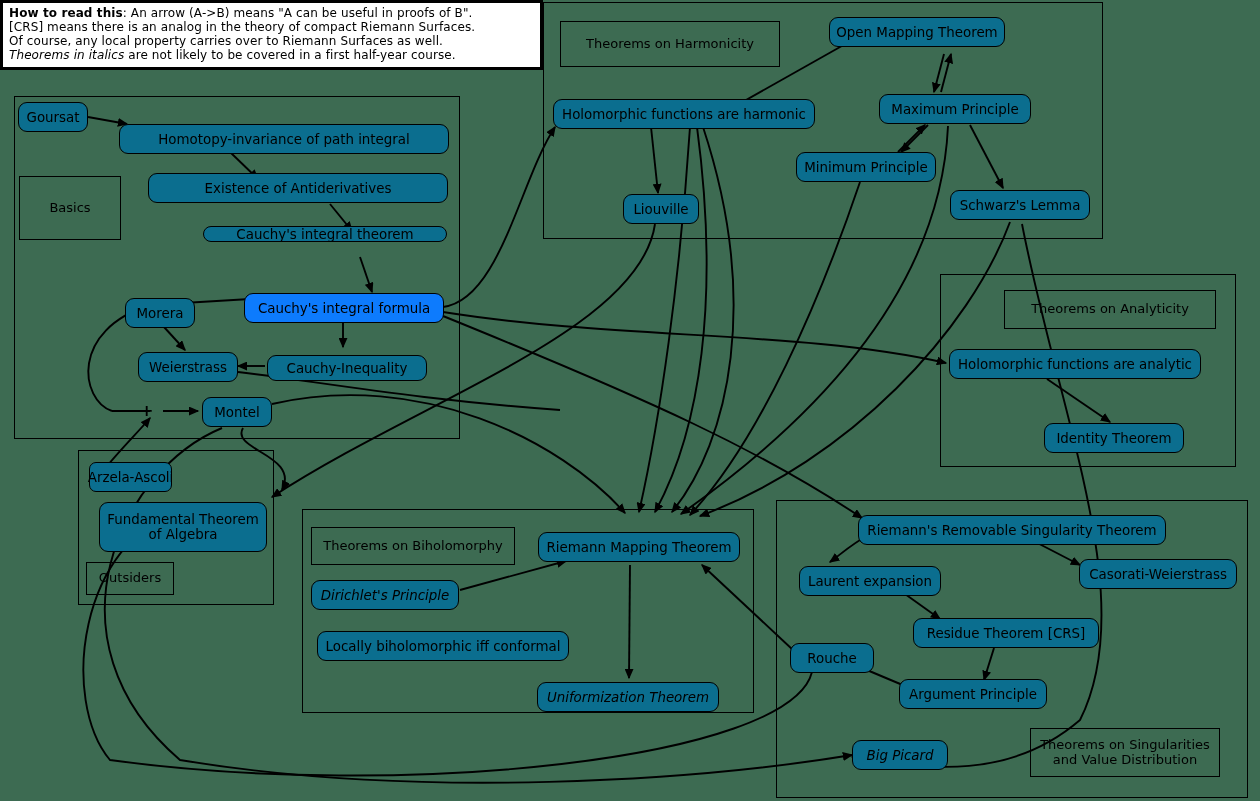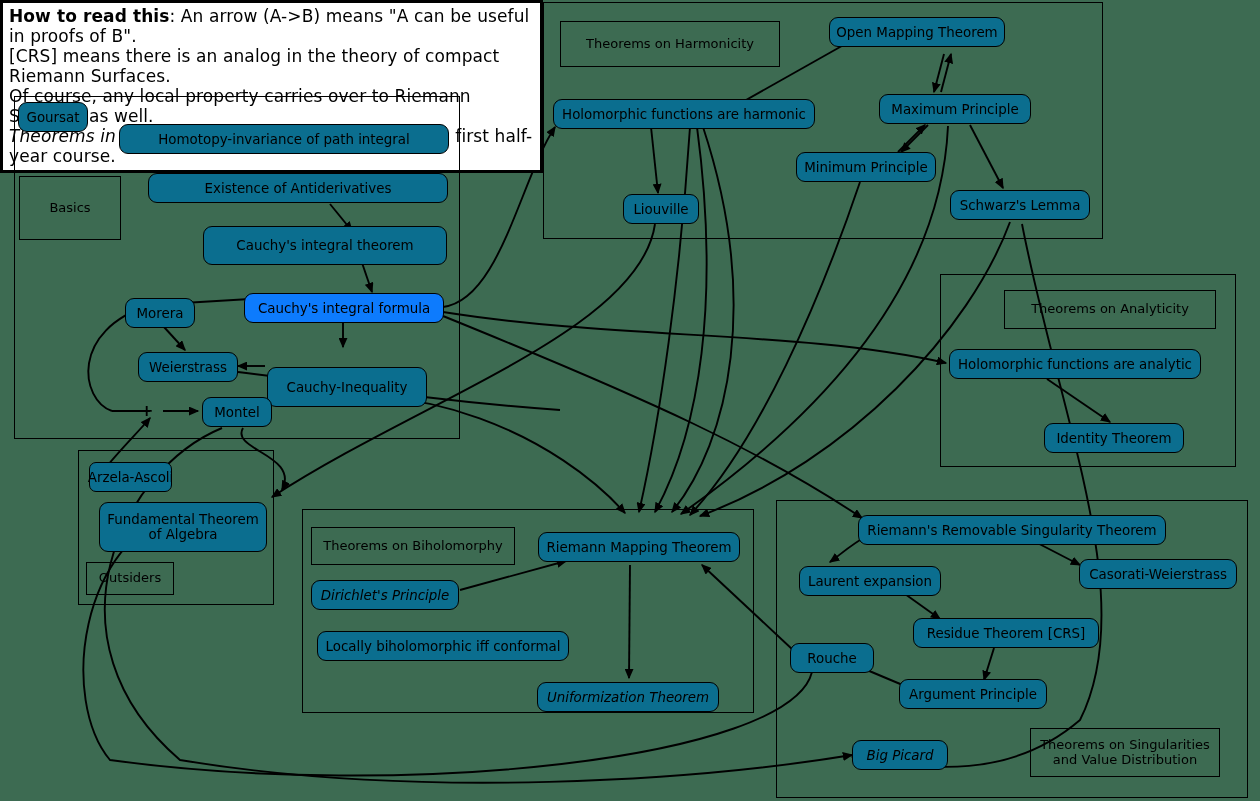--- a/index.html
+++ b/index.html
@@ -8,21 +8,21 @@
     font-family:"DejaVu Sans", sans-serif;
     width:1260px;height:801px;overflow:hidden;position:relative;
   }
   #stage{position:absolute;left:0;top:0;width:1260px;height:801px;}
   svg#wires{position:absolute;left:0;top:0;width:1260px;height:801px;pointer-events:none;}
 
   
   .legend{
     position:absolute;background:#fff;border:3px solid #000;
     padding:3px 6px 4px 6px;line-height:1.18;color:#000;
-    font-size:17px;letter-spacing:0.1px;
+    font-size:12px;letter-spacing:0.1px;
   }
   .legend b{font-weight:bold;}
   .legend i{font-style:italic;}
 
   
   .cluster{position:absolute;border:1.6px solid #000;box-sizing:border-box;}
   .clabel{
     position:absolute;border:1.4px solid #000;box-sizing:border-box;
     display:flex;align-items:center;justify-content:center;
     color:#000;font-size:13px;text-align:center;line-height:1.15;padding:2px 6px;
@@ -153,24 +153,24 @@
   <div class="clabel" style="left:560px; top:21px;  width:220px; height:46px;">Theorems on Harmonicity</div>
   <div class="clabel" style="left:1004px;top:290px; width:212px; height:39px;">Theorems on Analyticity</div>
   <div class="clabel" style="left:86px;  top:562px; width:88px;  height:33px;">Outsiders</div>
   <div class="clabel" style="left:311px; top:527px; width:204px; height:38px;">Theorems on Biholomorphy</div>
   <div class="clabel" style="left:1030px;top:728px; width:190px; height:49px;white-space:pre-line;"><span>Theorems on Singularities
 and Value Distribution</span></div>
 
   <div class="node" style="left:18px;  top:102px; width:70px;  height:30px;">Goursat</div>
   <div class="node" style="left:119px; top:124px; width:330px; height:30px;">Homotopy-invariance of path integral</div>
   <div class="node" style="left:148px; top:173px; width:300px; height:30px;">Existence of Antiderivatives</div>
-  <div class="node" style="left:203px; top:226px; width:244px; height:39px;">Cauchy's integral theorem</div>
+  <div class="node" style="left:203px; top:226px; width:244px; height:16px;">Cauchy's integral theorem</div>
   <div class="node hi" style="left:244px; top:293px; width:200px; height:30px;">Cauchy's integral formula</div>
   <div class="node" style="left:125px; top:298px; width:70px;  height:30px;">Morera</div>
-  <div class="node" style="left:267px; top:367px; width:160px; height:40px;">Cauchy-Inequality</div>
+  <div class="node" style="left:267px; top:355px; width:160px; height:26px;">Cauchy-Inequality</div>
   <div class="node" style="left:138px; top:352px; width:100px; height:30px;">Weierstrass</div>
   <div class="node" style="left:202px; top:397px; width:70px;  height:30px;">Montel</div>
   <div class="node" style="left:89px;  top:462px; width:83px; height:30px;border-radius:7px;">Arzela-Ascoli</div>
   <div class="node two" style="left:99px; top:502px; width:168px; height:50px;white-space:pre-line;"><span>Fundamental Theorem
 of Algebra</span></div>
 
   <div class="node" style="left:553px; top:99px;  width:262px; height:30px;">Holomorphic functions are harmonic</div>
   <div class="node" style="left:829px; top:17px;  width:176px; height:30px;">Open Mapping Theorem</div>
   <div class="node" style="left:879px; top:94px;  width:152px; height:30px;">Maximum Principle</div>
   <div class="node" style="left:796px; top:152px; width:140px; height:30px;">Minimum Principle</div>

